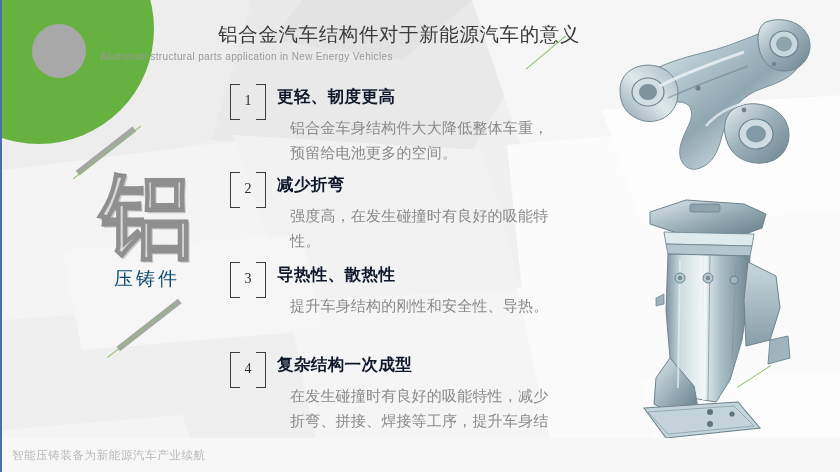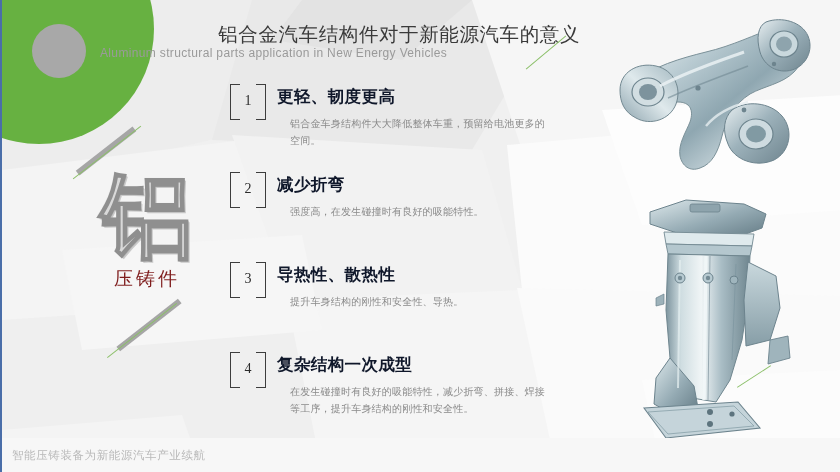--- a/index.html
+++ b/index.html
@@ -28,37 +28,37 @@
     border-radius:50%;background:#a8a8a8;
   }
 
   
   .header{position:absolute;left:98px;top:22px;width:480px;}
   .title-cn{
     font-size:19.5px;color:#3a3a3a;letter-spacing:.6px;
     font-weight:400;line-height:1.25;white-space:nowrap;text-align:right;
   }
   .title-en{
-    font-size:12px;color:#9a9a9a;letter-spacing:.35px;
+    margin-top:5px;font-size:10px;color:#9a9a9a;letter-spacing:.35px;
     white-space:nowrap;font-weight:400;
   }
 
   
   .bigword{
     position:absolute;left:60px;top:172px;width:170px;text-align:center;
     user-select:none;
   }
   .bigword .char{
     font-size:93px;line-height:.95;font-weight:700;color:#d9d9d9;
     -webkit-text-stroke:1.5px #8f8f8f;
     text-shadow:1px 1px 0 #b6b6b6, 2px 2px 0 #c9c9c9, -1px -1px 0 #ededed;
     font-family:"DejaVu Sans","Liberation Sans",sans-serif;
   }
   .bigword .sub{
-    margin-top:6px;font-size:19px;color:#7f1d1d;letter-spacing:3px;
+    margin-top:6px;font-size:19px;color:#0c4a6e;letter-spacing:3px;
     font-weight:400;
   }
 
   
   .slash{position:absolute;transform-origin:center;}
   .slash.gray{background:#a6a6a6;}
   .slash.green{background:#8cc06a;}
   .slash.thin{height:1px;}
 
   
@@ -75,21 +75,21 @@
   .numbox .n{
     position:absolute;inset:0;display:flex;align-items:center;
     justify-content:center;font-size:14px;color:#2b2b2b;
     font-family:"Liberation Serif","DejaVu Serif",serif;
   }
   .item .head{
     position:absolute;left:47px;top:2px;font-size:16.5px;font-weight:700;
     color:#0f172a;letter-spacing:.4px;white-space:nowrap;
   }
   .item .body{
-    position:absolute;left:60px;top:32px;width:260px;font-size:10px;
+    position:absolute;left:60px;top:32px;width:260px;font-size:15px;
     color:#8a8a8a;line-height:1.65;letter-spacing:.2px;
   }
 
   
   .photo{position:absolute;}
 
   
   .footer-band{
     position:absolute;left:0;bottom:0;width:840px;height:34px;
     background:#f7f7f7;

